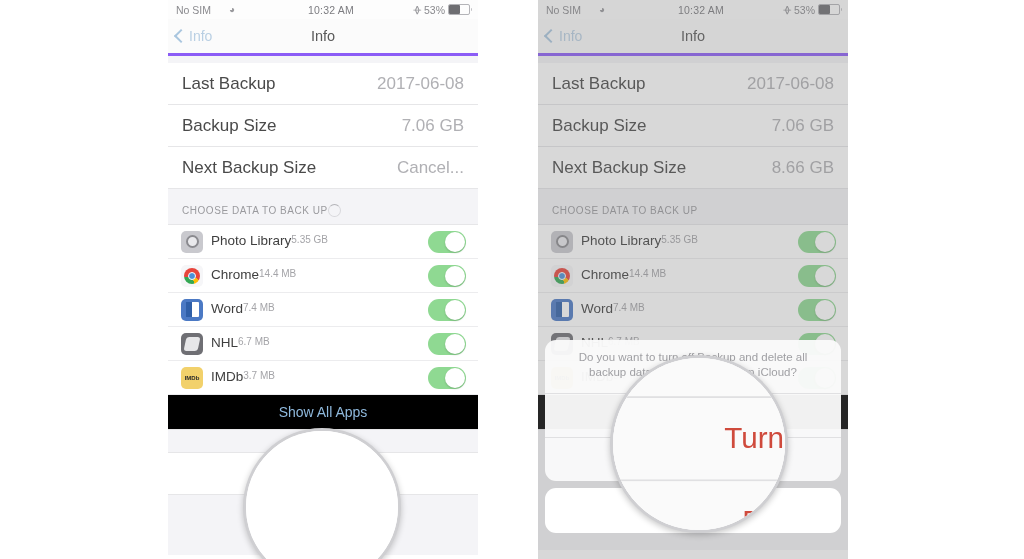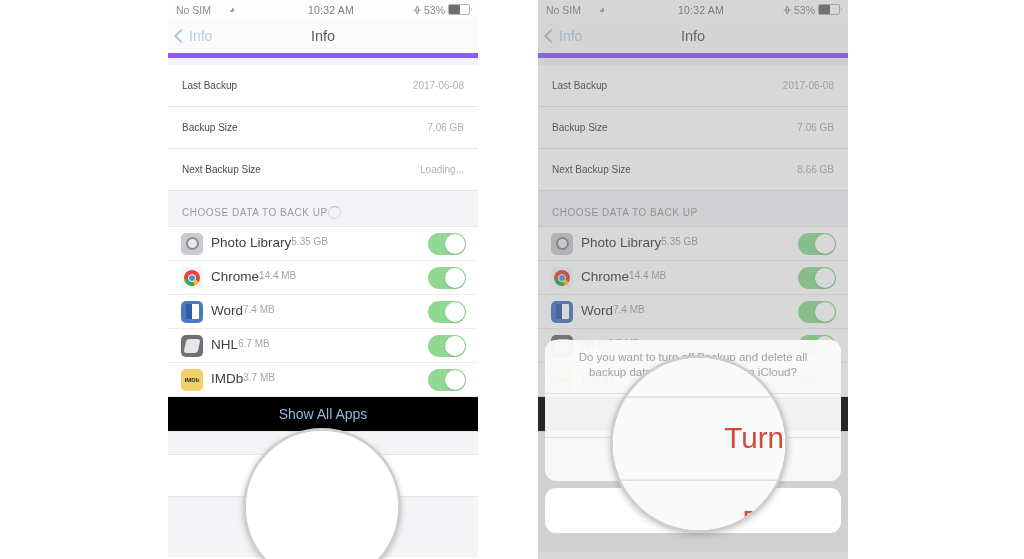--- a/index.html
+++ b/index.html
@@ -66,21 +66,21 @@
   }
   .batt > i {
     display: block; height: 100%; width: 53%;
     background: #6e6e72; border-radius: 1px;
   }
 
   
   .navbar {
     height: 34px; position: relative;
     background: #fbfbfb;
-    border-bottom: 5px solid #8b5cf6;
+    border-bottom: 3px solid #8b5cf6;
     display: flex; align-items: center;
   }
   .nav-back {
     display: flex; align-items: center; gap: 3px;
     padding-left: 8px; color: #b9cfe3; font-size: 14px;
   }
   .chev {
     width: 8px; height: 8px;
     border-left: 2px solid #a9c6df; border-bottom: 2px solid #a9c6df;
     transform: rotate(45deg);
@@ -93,21 +93,21 @@
 
   
   .content { background: #f4f4f7; position: relative; }
 
   .row {
     background: #fff;
     height: 41px;
     display: flex; align-items: center;
     padding: 0 14px;
     border-bottom: 1px solid #e6e6e8;
-    font-size: 10px;
+    font-size: 17px;
     color: #4a4a4a;
   }
   .row .val { margin-left: auto; color: #b0b0b4; }
 
   .group-gap { height: 7px; background: #f4f4f7; }
 
   .section-header {
     height: 28px;
     display: flex; align-items: center; 
     padding: 0 14px;
@@ -299,21 +299,21 @@
       <div class="row">
         <span>Last Backup</span>
         <span class="val">2017-06-08</span>
       </div>
       <div class="row">
         <span>Backup Size</span>
         <span class="val">7.06 GB</span>
       </div>
       <div class="row">
         <span>Next Backup Size</span>
-        <span class="val">Loading...</span>
+        <span class="val">Cancel...</span>
       </div>
 
       <div class="group-gap"></div>
 
       <div class="section-header">
         <span>CHOOSE DATA TO BACK UP</span>
         <span class="spinner"></span>
       </div>
 
       <div class="app-row">

